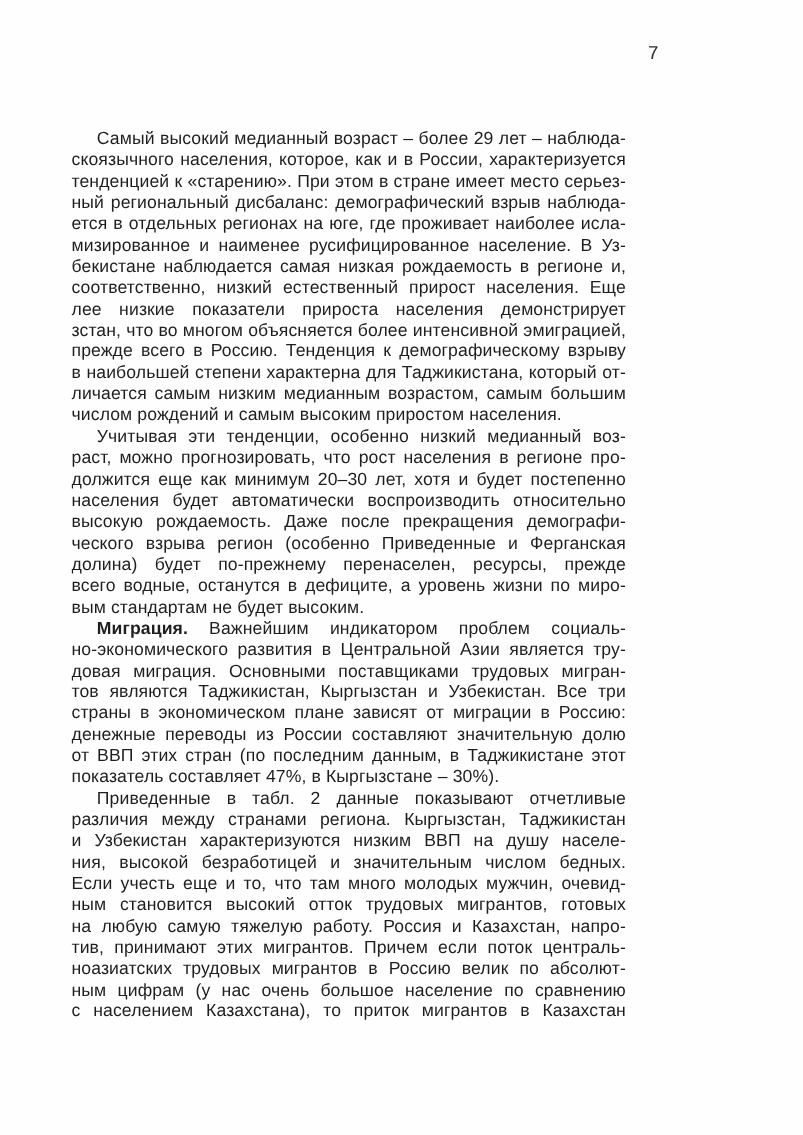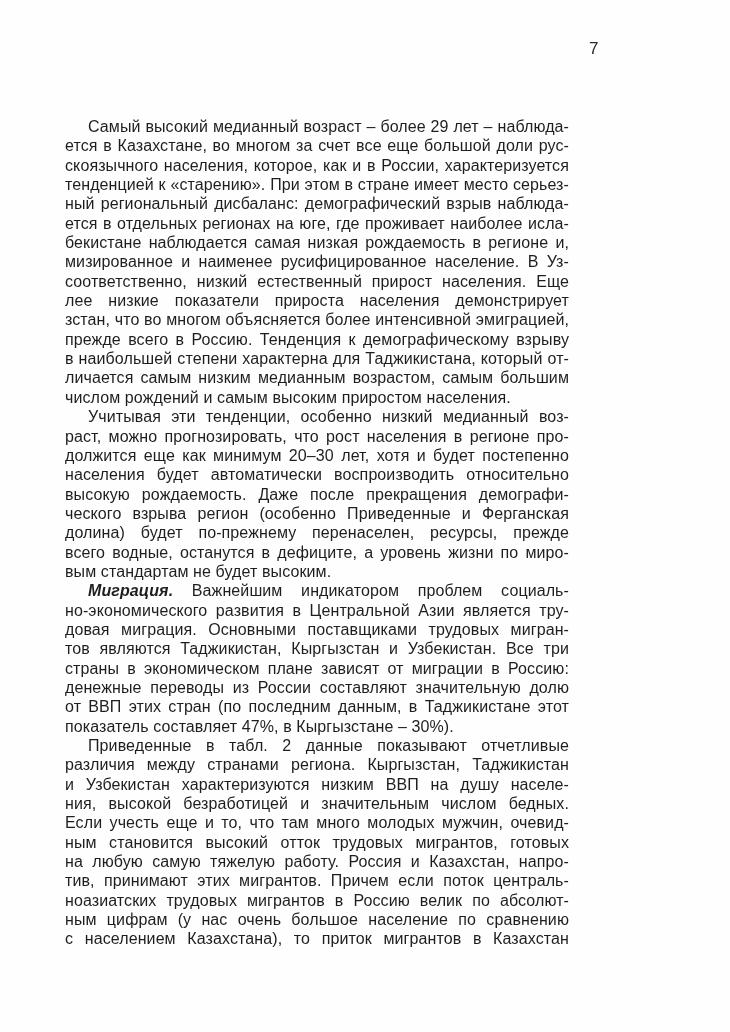--- a/index.html
+++ b/index.html
@@ -50,38 +50,36 @@
     height: 19.35px;
   }
   .line.first {
     text-indent: 23px;
   }
   .line.last {
     text-align-last: left;
   }
   .lead {
     font-weight: bold;
-    font-style: italic;
   }
 </style>
 </head>
 <body>
 
 <div class="page">
   <div class="page-number">7</div>
   <div class="text-block">
       <div class="para">
         <div class="line first">Самый высокий медианный возраст – более 29 лет – наблюда-</div>
-        <div class="line">ется в Казахстане, во многом за счет все еще большой доли рус-</div>
         <div class="line">скоязычного населения, которое, как и в России, характеризуется</div>
         <div class="line">тенденцией к «старению». При этом в стране имеет место серьез-</div>
         <div class="line">ный региональный дисбаланс: демографический взрыв наблюда-</div>
         <div class="line">ется в отдельных регионах на юге, где проживает наиболее исла-</div>
+        <div class="line">мизированное и наименее русифицированное население. В Уз-</div>
         <div class="line">бекистане наблюдается самая низкая рождаемость в регионе и,</div>
-        <div class="line">мизированное и наименее русифицированное население. В Уз-</div>
         <div class="line">соответственно, низкий естественный прирост населения. Еще бо-</div>
         <div class="line">лее низкие показатели прироста населения демонстрирует Кыргы-</div>
         <div class="line">зстан, что во многом объясняется более интенсивной эмиграцией,</div>
         <div class="line">прежде всего в Россию. Тенденция к демографическому взрыву</div>
         <div class="line">в наибольшей степени характерна для Таджикистана, который от-</div>
         <div class="line">личается самым низким медианным возрастом, самым большим</div>
         <div class="line last">числом рождений и самым высоким приростом населения.</div>
       </div>
       <div class="para">
         <div class="line first">Учитывая эти тенденции, особенно низкий медианный воз-</div>

